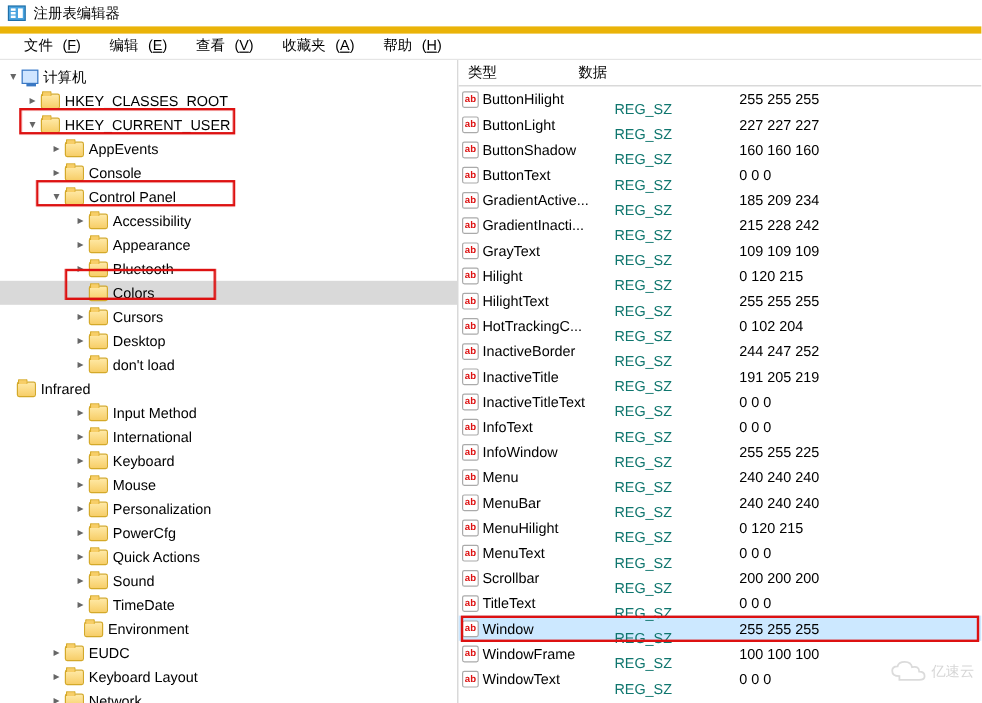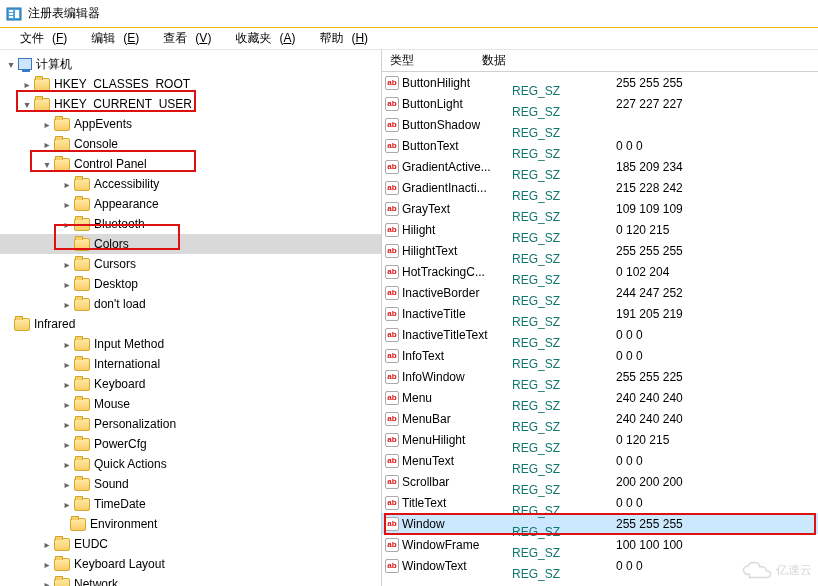--- a/index.html
+++ b/index.html
@@ -1,17 +1,17 @@
 <!DOCTYPE html>
 <html><head>
 <meta charset="utf-8">
 <style>
 * { margin:0; padding:0; box-sizing:border-box; font-family:"Microsoft YaHei","Segoe UI",sans-serif; font-size:12px; }
 body { background:#fff; color:#000; width:818px; height:586px; overflow:hidden; position:relative; }
-.titlebar { height:28px; display:flex; align-items:center; padding:0 6px; border-bottom:1px solid #eab308; }
+.titlebar { height:28px; display:flex; align-items:center; padding:0 6px; border-bottom:6px solid #eab308; }
 .app-icon { width:16px; height:16px; margin-right:6px; }
 .menubar { height:22px; display:flex; align-items:center; padding:0 4px; border-bottom:1px solid #e5e5e5; }
 .menubar span { padding:2px 8px; cursor:default; }
 .menubar span u { text-decoration:underline; }
 .content { display:flex; height:calc(100% - 50px); }
 .tree { width:382px; border-right:1px solid #d0d0d0; overflow:auto; padding-top:4px; }
 .listpane { flex:1; overflow:auto; position:relative; }
 .listhead { display:flex; border-bottom:1px solid #d0d0d0; height:22px; align-items:center; background:#fff; position:sticky; top:0; }
 .listhead div { padding:2px 8px; }
 .col-name { width:130px; }
@@ -27,21 +27,21 @@
 .tree li { white-space:nowrap; }
 .trow { display:flex; align-items:center; height:20px; cursor:default; }
 .trow.selected { background:#d9d9d9; }
 .exp { width:14px; display:flex; justify-content:center; align-items:center; color:#666; font-size:10px; }
 .folder { width:16px; height:13px; background:linear-gradient(#ffe9a6,#f7ce68); border:1px solid #d4a929; border-radius:2px; margin-right:4px; position:relative; }
 .folder::before { content:""; position:absolute; top:-3px; left:0; width:6px; height:3px; background:#f7ce68; border:1px solid #d4a929; border-bottom:none; border-radius:1px 1px 0 0; }
 .pc-icon { width:14px; height:12px; border:1px solid #3a78c4; background:#cfe5ff; margin-right:4px; position:relative; }
 .pc-icon::after { content:""; position:absolute; bottom:-3px; left:3px; width:8px; height:2px; background:#3a78c4; }
 .rb { position:absolute; border:2px solid #d11; pointer-events:none; }
 .sz-icon { width:14px; height:14px; background:#fff; border:1px solid #aaa; border-radius:2px; display:flex; align-items:center; justify-content:center; font-size:8px; font-weight:bold; color:#d11; }
-.watermark { position:absolute; right:6px; bottom:6px; opacity:0.35; font-size:16px; color:#888; display:flex; align-items:center; gap:4px; pointer-events:none; }
+.watermark { position:absolute; right:6px; bottom:17px; opacity:0.35; font-size:16px; color:#888; display:flex; align-items:center; gap:4px; pointer-events:none; }
 .watermark svg { width:30px; height:20px; }
 </style>
 </head>
 <body>
 
 <div class="titlebar">
   <svg class="app-icon" viewBox="0 0 16 16">
       <rect x="1" y="2" width="14" height="12" fill="#4aa3df" stroke="#1e6fa8"></rect>
       <rect x="3" y="4" width="4" height="2" fill="#fff"></rect>
       <rect x="3" y="7" width="4" height="2" fill="#fff"></rect>
@@ -281,20 +281,21 @@
           <span class="nm">ButtonLight</span>
           <span class="tp">REG_SZ</span>
           <span class="dt">227 227 227</span>
         </div>
         <div class="listrow">
           <span class="ic">
             <span class="sz-icon">ab</span>
           </span>
           <span class="nm">ButtonShadow</span>
           <span class="tp">REG_SZ</span>
+          <span class="dt">160 160 160</span>
         </div>
         <div class="listrow">
           <span class="ic">
             <span class="sz-icon">ab</span>
           </span>
           <span class="nm">ButtonText</span>
           <span class="tp">REG_SZ</span>
           <span class="dt">0 0 0</span>
         </div>
         <div class="listrow">

